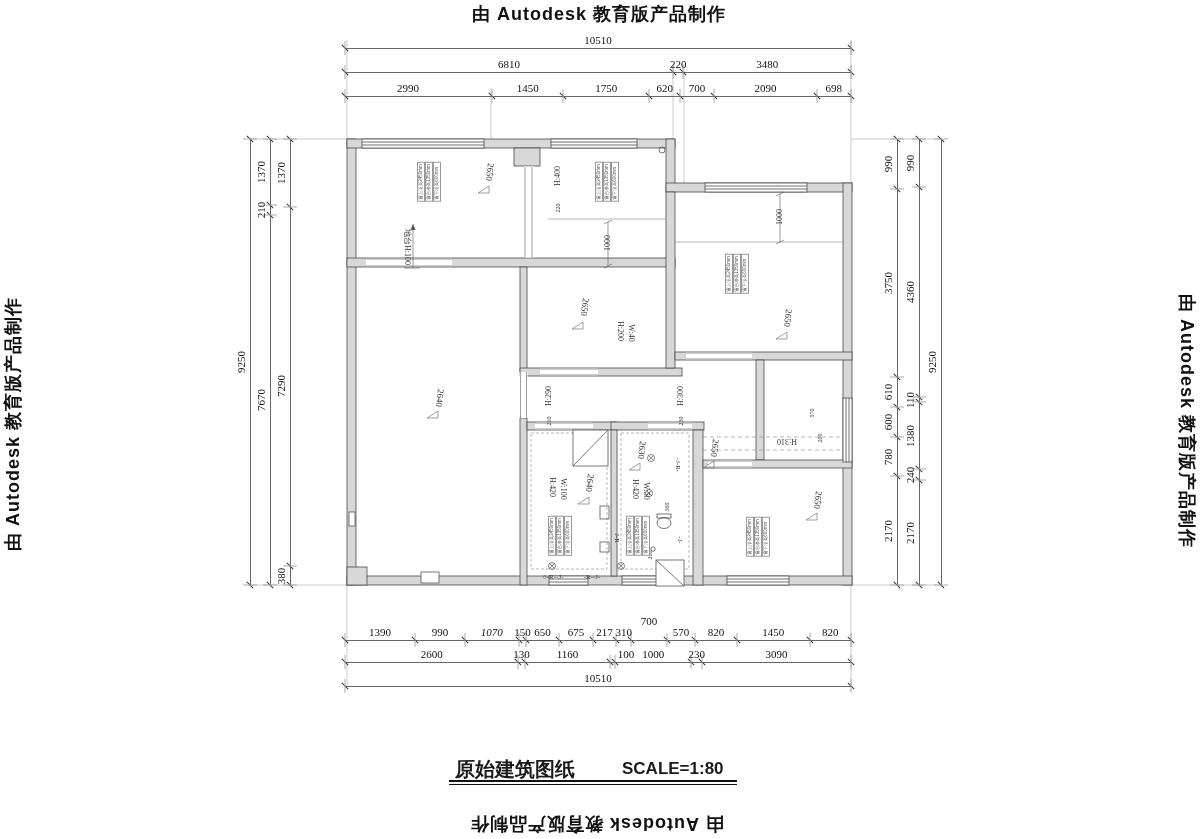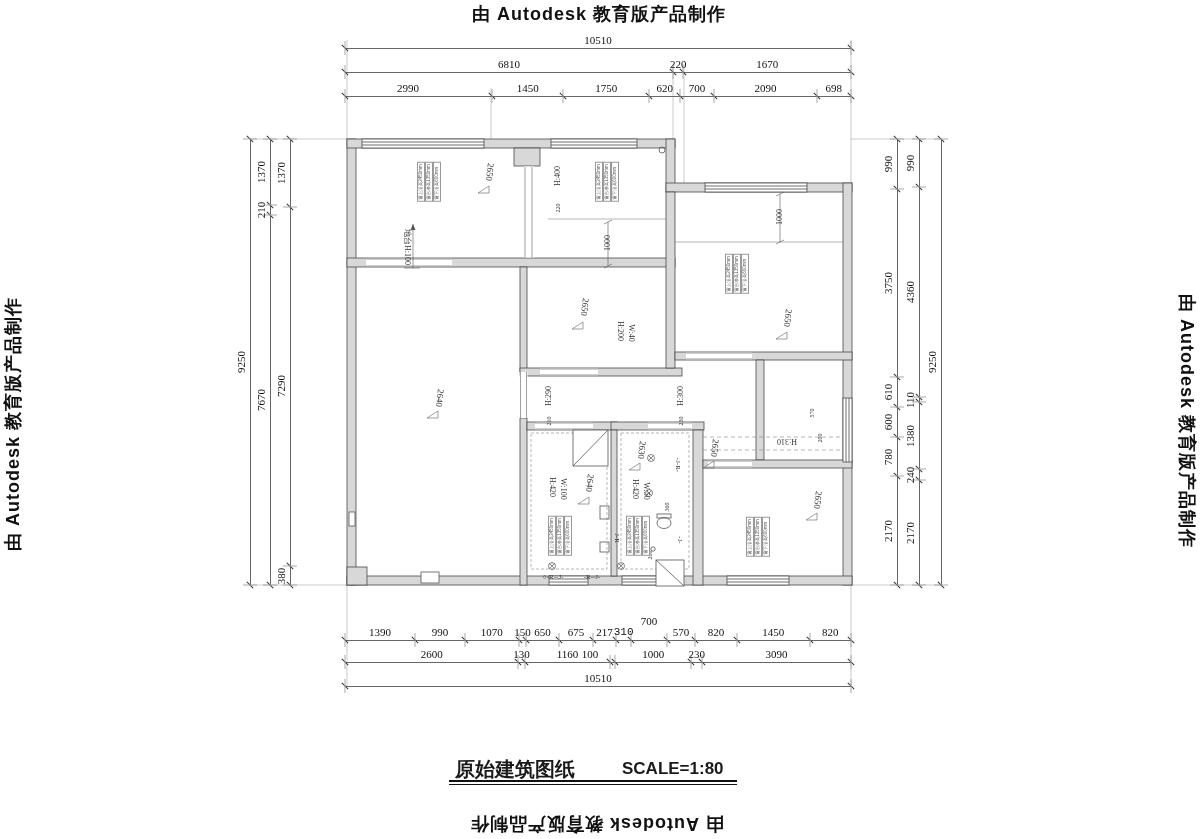--- a/index.html
+++ b/index.html
@@ -213,21 +213,21 @@
       <div class="tick" style="left: 345px; top: 72px;"></div>
       <div class="extv" style="left: 345px; top: 72px;"></div>
       <div class="tick" style="left: 672.865px; top: 72px;"></div>
       <div class="extv" style="left: 672.865px; top: 72px;"></div>
       <div class="tick" style="left: 683.457px; top: 72px;"></div>
       <div class="extv" style="left: 683.457px; top: 72px;"></div>
       <div class="tick" style="left: 851px; top: 72px;"></div>
       <div class="extv" style="left: 851px; top: 72px;"></div>
       <div class="dlab h" style="left: 508.932px; top: 70px;">6810</div>
       <div class="dlab h" style="left: 678.161px; top: 70px;">220</div>
-      <div class="dlab h" style="left: 767.228px; top: 70px;">1670</div>
+      <div class="dlab h" style="left: 767.228px; top: 70px;">3480</div>
       <div class="cline" style="left: 345px; top: 96px; width: 506px; height: 1px;"></div>
       <div class="tick" style="left: 345px; top: 96px;"></div>
       <div class="extv" style="left: 345px; top: 96px;"></div>
       <div class="tick" style="left: 492.03px; top: 96px;"></div>
       <div class="extv" style="left: 492.03px; top: 96px;"></div>
       <div class="tick" style="left: 563.332px; top: 96px;"></div>
       <div class="extv" style="left: 563.332px; top: 96px;"></div>
       <div class="tick" style="left: 649.387px; top: 96px;"></div>
       <div class="extv" style="left: 649.387px; top: 96px;"></div>
       <div class="tick" style="left: 679.875px; top: 96px;"></div>
@@ -269,26 +269,26 @@
       <div class="tick" style="left: 695.424px; top: 640px;"></div>
       <div class="extv" style="left: 695.424px; top: 640px;"></div>
       <div class="tick" style="left: 736.709px; top: 640px;"></div>
       <div class="extv" style="left: 736.709px; top: 640px;"></div>
       <div class="tick" style="left: 809.714px; top: 640px;"></div>
       <div class="extv" style="left: 809.714px; top: 640px;"></div>
       <div class="tick" style="left: 851px; top: 640px;"></div>
       <div class="extv" style="left: 851px; top: 640px;"></div>
       <div class="dlab h" style="left: 379.992px; top: 638px;">1390</div>
       <div class="dlab h" style="left: 439.906px; top: 638px;">990</div>
-      <div class="dlab h" style="left: 491.765px; top: 638px;">1070</div>
+      <div class="dlab h" style="left: 491.765px; top: 638px; font-style: italic;">1070</div>
       <div class="dlab h" style="left: 522.478px; top: 638px;">150</div>
       <div class="dlab h" style="left: 542.617px; top: 638px;">650</div>
       <div class="dlab h" style="left: 575.973px; top: 638px;">675</div>
       <div class="dlab h" style="left: 604.419px; top: 638px;">217</div>
-      <div class="dlab h" style="left: 623.678px; top: 638px; font-family: Liberation Mono, monospace;">310</div>
+      <div class="dlab h" style="left: 623.678px; top: 638px;">310</div>
       <div class="dlab h" style="left: 649.103px; top: 627px;">700</div>
       <div class="dlab h" style="left: 681.075px; top: 638px;">570</div>
       <div class="dlab h" style="left: 716.067px; top: 638px;">820</div>
       <div class="dlab h" style="left: 773.212px; top: 638px;">1450</div>
       <div class="dlab h" style="left: 830.357px; top: 638px;">820</div>
       <div class="cline" style="left: 345px; top: 662px; width: 506px; height: 1px;"></div>
       <div class="tick" style="left: 345px; top: 662px;"></div>
       <div class="extv" style="left: 345px; top: 662px;"></div>
       <div class="tick" style="left: 518.321px; top: 662px;"></div>
       <div class="extv" style="left: 518.321px; top: 662px;"></div>
@@ -300,21 +300,21 @@
       <div class="extv" style="left: 615.091px; top: 662px;"></div>
       <div class="tick" style="left: 691.16px; top: 662px;"></div>
       <div class="extv" style="left: 691.16px; top: 662px;"></div>
       <div class="tick" style="left: 702.233px; top: 662px;"></div>
       <div class="extv" style="left: 702.233px; top: 662px;"></div>
       <div class="tick" style="left: 851px; top: 662px;"></div>
       <div class="extv" style="left: 851px; top: 662px;"></div>
       <div class="dlab h" style="left: 431.66px; top: 660px;">2600</div>
       <div class="dlab h" style="left: 521.45px; top: 660px;">130</div>
       <div class="dlab h" style="left: 567.428px; top: 660px;">1160</div>
-      <div class="dlab h" style="left: 590px; top: 660px;">100</div>
+      <div class="dlab h" style="left: 626px; top: 660px;">100</div>
       <div class="dlab h" style="left: 653.126px; top: 660px;">1000</div>
       <div class="dlab h" style="left: 696.696px; top: 660px;">230</div>
       <div class="dlab h" style="left: 776.617px; top: 660px;">3090</div>
       <div class="cline" style="left: 345px; top: 686px; width: 506px; height: 1px;"></div>
       <div class="tick" style="left: 345px; top: 686px;"></div>
       <div class="extv" style="left: 345px; top: 686px;"></div>
       <div class="tick" style="left: 851px; top: 686px;"></div>
       <div class="extv" style="left: 851px; top: 686px;"></div>
       <div class="dlab h" style="left: 598px; top: 684px;">10510</div>
       <div class="cline" style="left: 250px; top: 139px; width: 1px; height: 446px;"></div>

